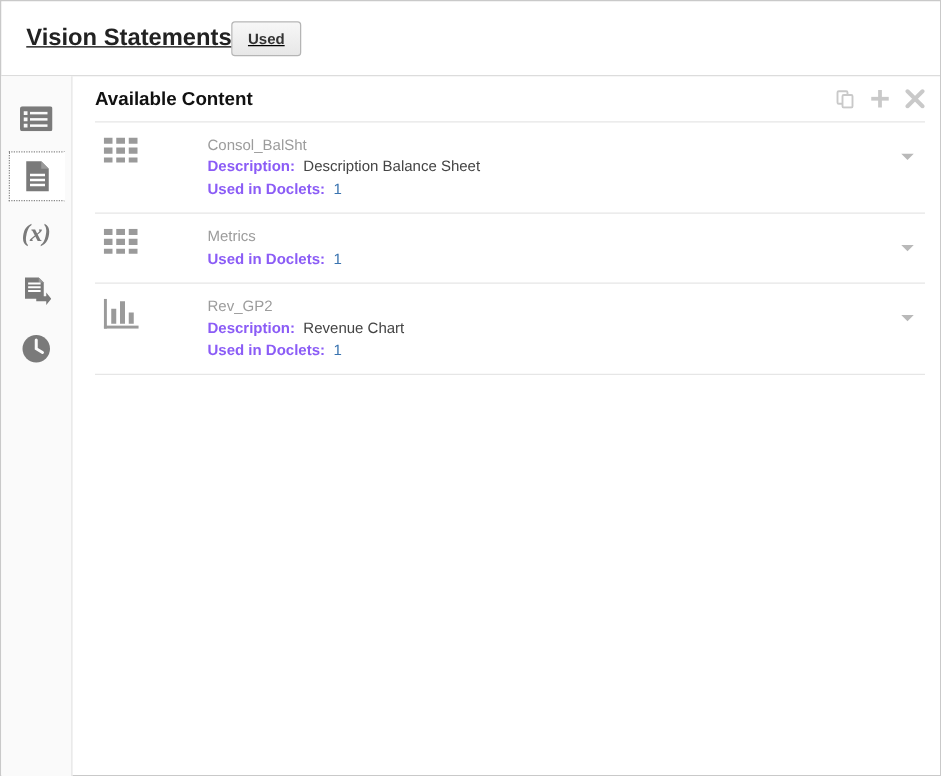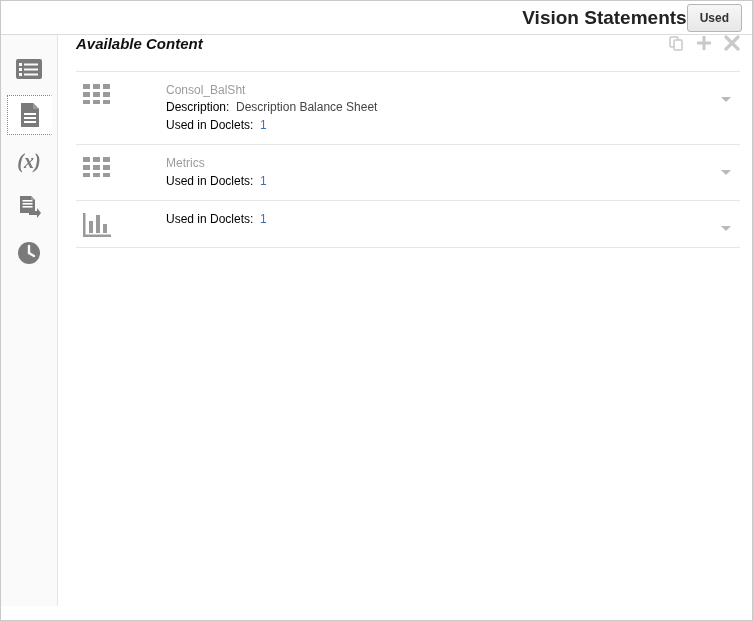--- a/index.html
+++ b/index.html
@@ -1,22 +1,22 @@
 <!DOCTYPE html>
 <html><head>
 <meta charset="utf-8">
 <style>
   * { box-sizing: border-box; }
   html, body { margin:0; padding:0; font-family: Arial, Helvetica, sans-serif; background:#fff; }
   .window {
     width:753px; height:621px; border:1px solid #c9c9c9; position:relative; background:#fff;
   }
   .titlebar {
-    height:34px; display:flex; align-items:center; justify-content:flex-end;
-    padding:0 10px 0 20px; border-bottom:1px solid #dcdcdc;
+    height:60px; display:flex; align-items:center; justify-content:flex-start;
+    padding:0 10px 0 20px; border-bottom:1px solid #dcdcdc;text-decoration:underline;
   }
   .titlebar h1 { font-size:19px; font-weight:bold; color:#222; margin:0; }
   .close-btn {
     font-size:12px; padding:6px 12px; border:1px solid #b5b5b5; border-radius:3px;
     background:linear-gradient(#f7f7f7,#e7e7e7); cursor:pointer; color:#333; font-weight:bold;
   }
   .body {
     display:flex; height:calc(100% - 48px);
   }
   .sidebar {
@@ -26,35 +26,35 @@
   .sidebar-item {
     width:44px; height:40px; display:flex; align-items:center; justify-content:center;
     cursor:pointer; color:#7a7a7a;
   }
   .sidebar-item.selected {
     background:#fff; border:1px dotted #888; border-right:1px solid #fff;
     margin-right:-1px; width:45px;
   }
   .main { flex:1; padding:0 12px 0 18px; overflow:auto; }
   .main-header {
-    display:flex; align-items:flex-start; justify-content:space-between; height:36px;font-style:italic;
+    display:flex; align-items:center; justify-content:space-between; height:36px;
   }
   .main-header h2 { font-size:15px; font-weight:bold; color:#111; margin:0; }
   .header-actions { display:flex; gap:12px; color:#c9c9c9; }
   .header-actions .action { cursor:pointer; display:flex; align-items:center; }
   .content-list { }
   .content-row {
     display:flex; align-items:flex-start; padding:10px 4px 10px 4px; border-bottom:1px solid #e6e6e6;
     gap:16px; cursor:pointer;
   }
   .content-row:first-child { border-top:1px solid #e6e6e6; }
   .row-icon { width:34px; color:#9a9a9a; display:flex; justify-content:center; padding-top:2px; flex:0 0 34px; }
   .row-text { flex:1; font-size:12px; color:#444; line-height:1.45;margin-left:36px; }
   .item-name { color:#9c9c9c; font-size:12px; }
-  .desc-label, .used-label { color:#000000; }
+  .desc-label, .used-label { color:#8b5cf6;font-weight:bold; }
   .used-count { color:#3a74b0; }
   .row-caret { color:#b9b9b9; padding-top:14px; padding-right:4px; }
   svg { display:block; }
 </style>
 </head>
 <body>
 
 <div class="window">
   <div class="titlebar">
     <h1>Vision Statements</h1>
@@ -212,20 +212,25 @@
           <div class="row-icon">
             <svg width="28" height="24" viewBox="0 0 28 24" fill="currentColor">
               <rect x="0" y="0" width="2.5" height="24"></rect>
               <rect x="0" y="21.5" width="28" height="2.5"></rect>
               <rect x="6" y="8" width="4" height="12"></rect>
               <rect x="13" y="2" width="4" height="18"></rect>
               <rect x="20" y="11" width="4" height="9"></rect>
             </svg>
           </div>
           <div class="row-text">
+            <div class="item-name">Rev_GP2</div>
+            <div>
+              <span class="desc-label">Description:</span>&nbsp;
+              <span>Revenue Chart</span>
+            </div>
             <div>
               <span class="used-label">Used in Doclets:</span>&nbsp;
               <span class="used-count">1</span>
             </div>
           </div>
           <div class="row-caret">
             <span>
               <svg width="12" height="8" viewBox="0 0 12 8" fill="currentColor">
                   <path d="M1 1 L6 6 L11 1 Z"></path>
                 </svg>

